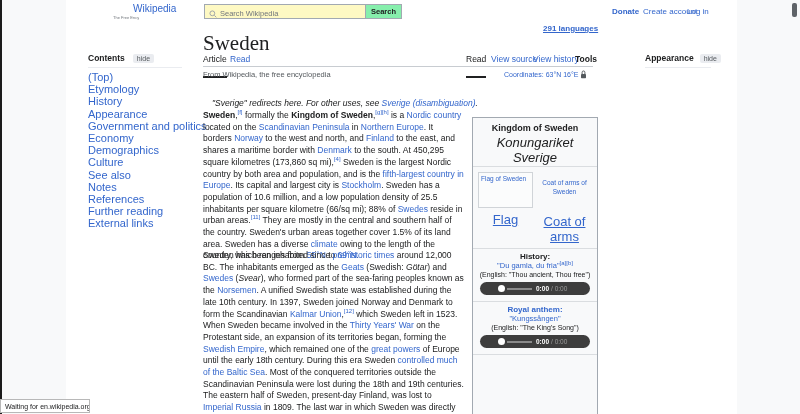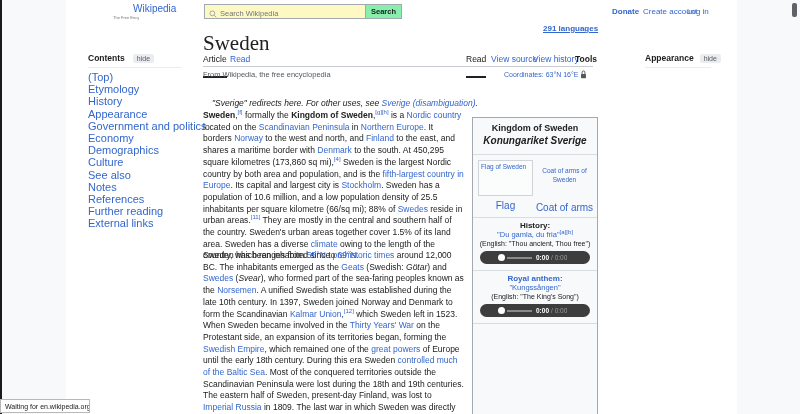--- a/index.html
+++ b/index.html
@@ -59,28 +59,28 @@
   .sg-b { font-weight:bold; }
   .sg-l { color:#3366cc; }
   .sg-i { font-style:italic; }
   .sg-il { color:#3366cc; font-style:italic; }
   sup.sg-sup { color:#3366cc; font-size:6px; line-height:0; }
 
   
   .infobox { left:472px; top:117px; width:126px; height:330px; background:#f8f9fa;
              border:1px solid #a2a9b1; text-align:center; font-size:8px; }
   .ib-title { font-weight:bold; font-size:9px; margin-top:5px; }
-  .ib-native { font-style:italic; font-size:10px; margin:2px 0 8px;font-weight:bold; }
+  .ib-native { font-style:italic; font-size:13px; margin:2px 0 1px; }
   .ib-divider { border-top:1px solid #dadde0; }
   .ib-media { display:flex; padding:5px 3px 4px 3px; }
   .ib-col { width:50%; display:flex; flex-direction:column; align-items:center; }
   .ib-flagbox { width:55px; height:36px; border:1px solid #d0d4d8; background:#fbfcfc;
                 font-size:6.5px; color:#3366cc; text-align:left; padding:2px; line-height:8px; }
   .ib-coa { width:52px; font-size:6.5px; color:#3366cc; padding-top:6px; line-height:9px; height:38px; }
-  .ib-cap { font-size:10px; color:#3366cc; margin-top:4px; }
+  .ib-cap { font-size:13px; color:#3366cc; margin-top:4px;text-decoration:underline; }
   .ib-anthem { padding:3px 2px 4px; }
   .anthem-label { font-weight:bold; font-size:8px; }
   .anthem-label.link { color:#3366cc; }
   .anthem-link { font-size:7.5px; color:#3366cc; }
   .anthem-en { font-size:7px; margin-top:1px; }
   .player { margin:4px 5px 2px; height:13px; background:#3d3d3d; border-radius:7px;
             display:flex; align-items:center; padding:0 6px; }
   .player-knob { width:7px; height:7px; border-radius:50%; background:#ffffff; margin-left:12px; flex:none; }
   .player-track { width:25px; height:2px; background:#8a8a8a; margin:0 4px 0 2px; flex:none; }
   .player-time { font-size:6.5px; color:#ffffff; font-weight:bold; white-space:nowrap; }

